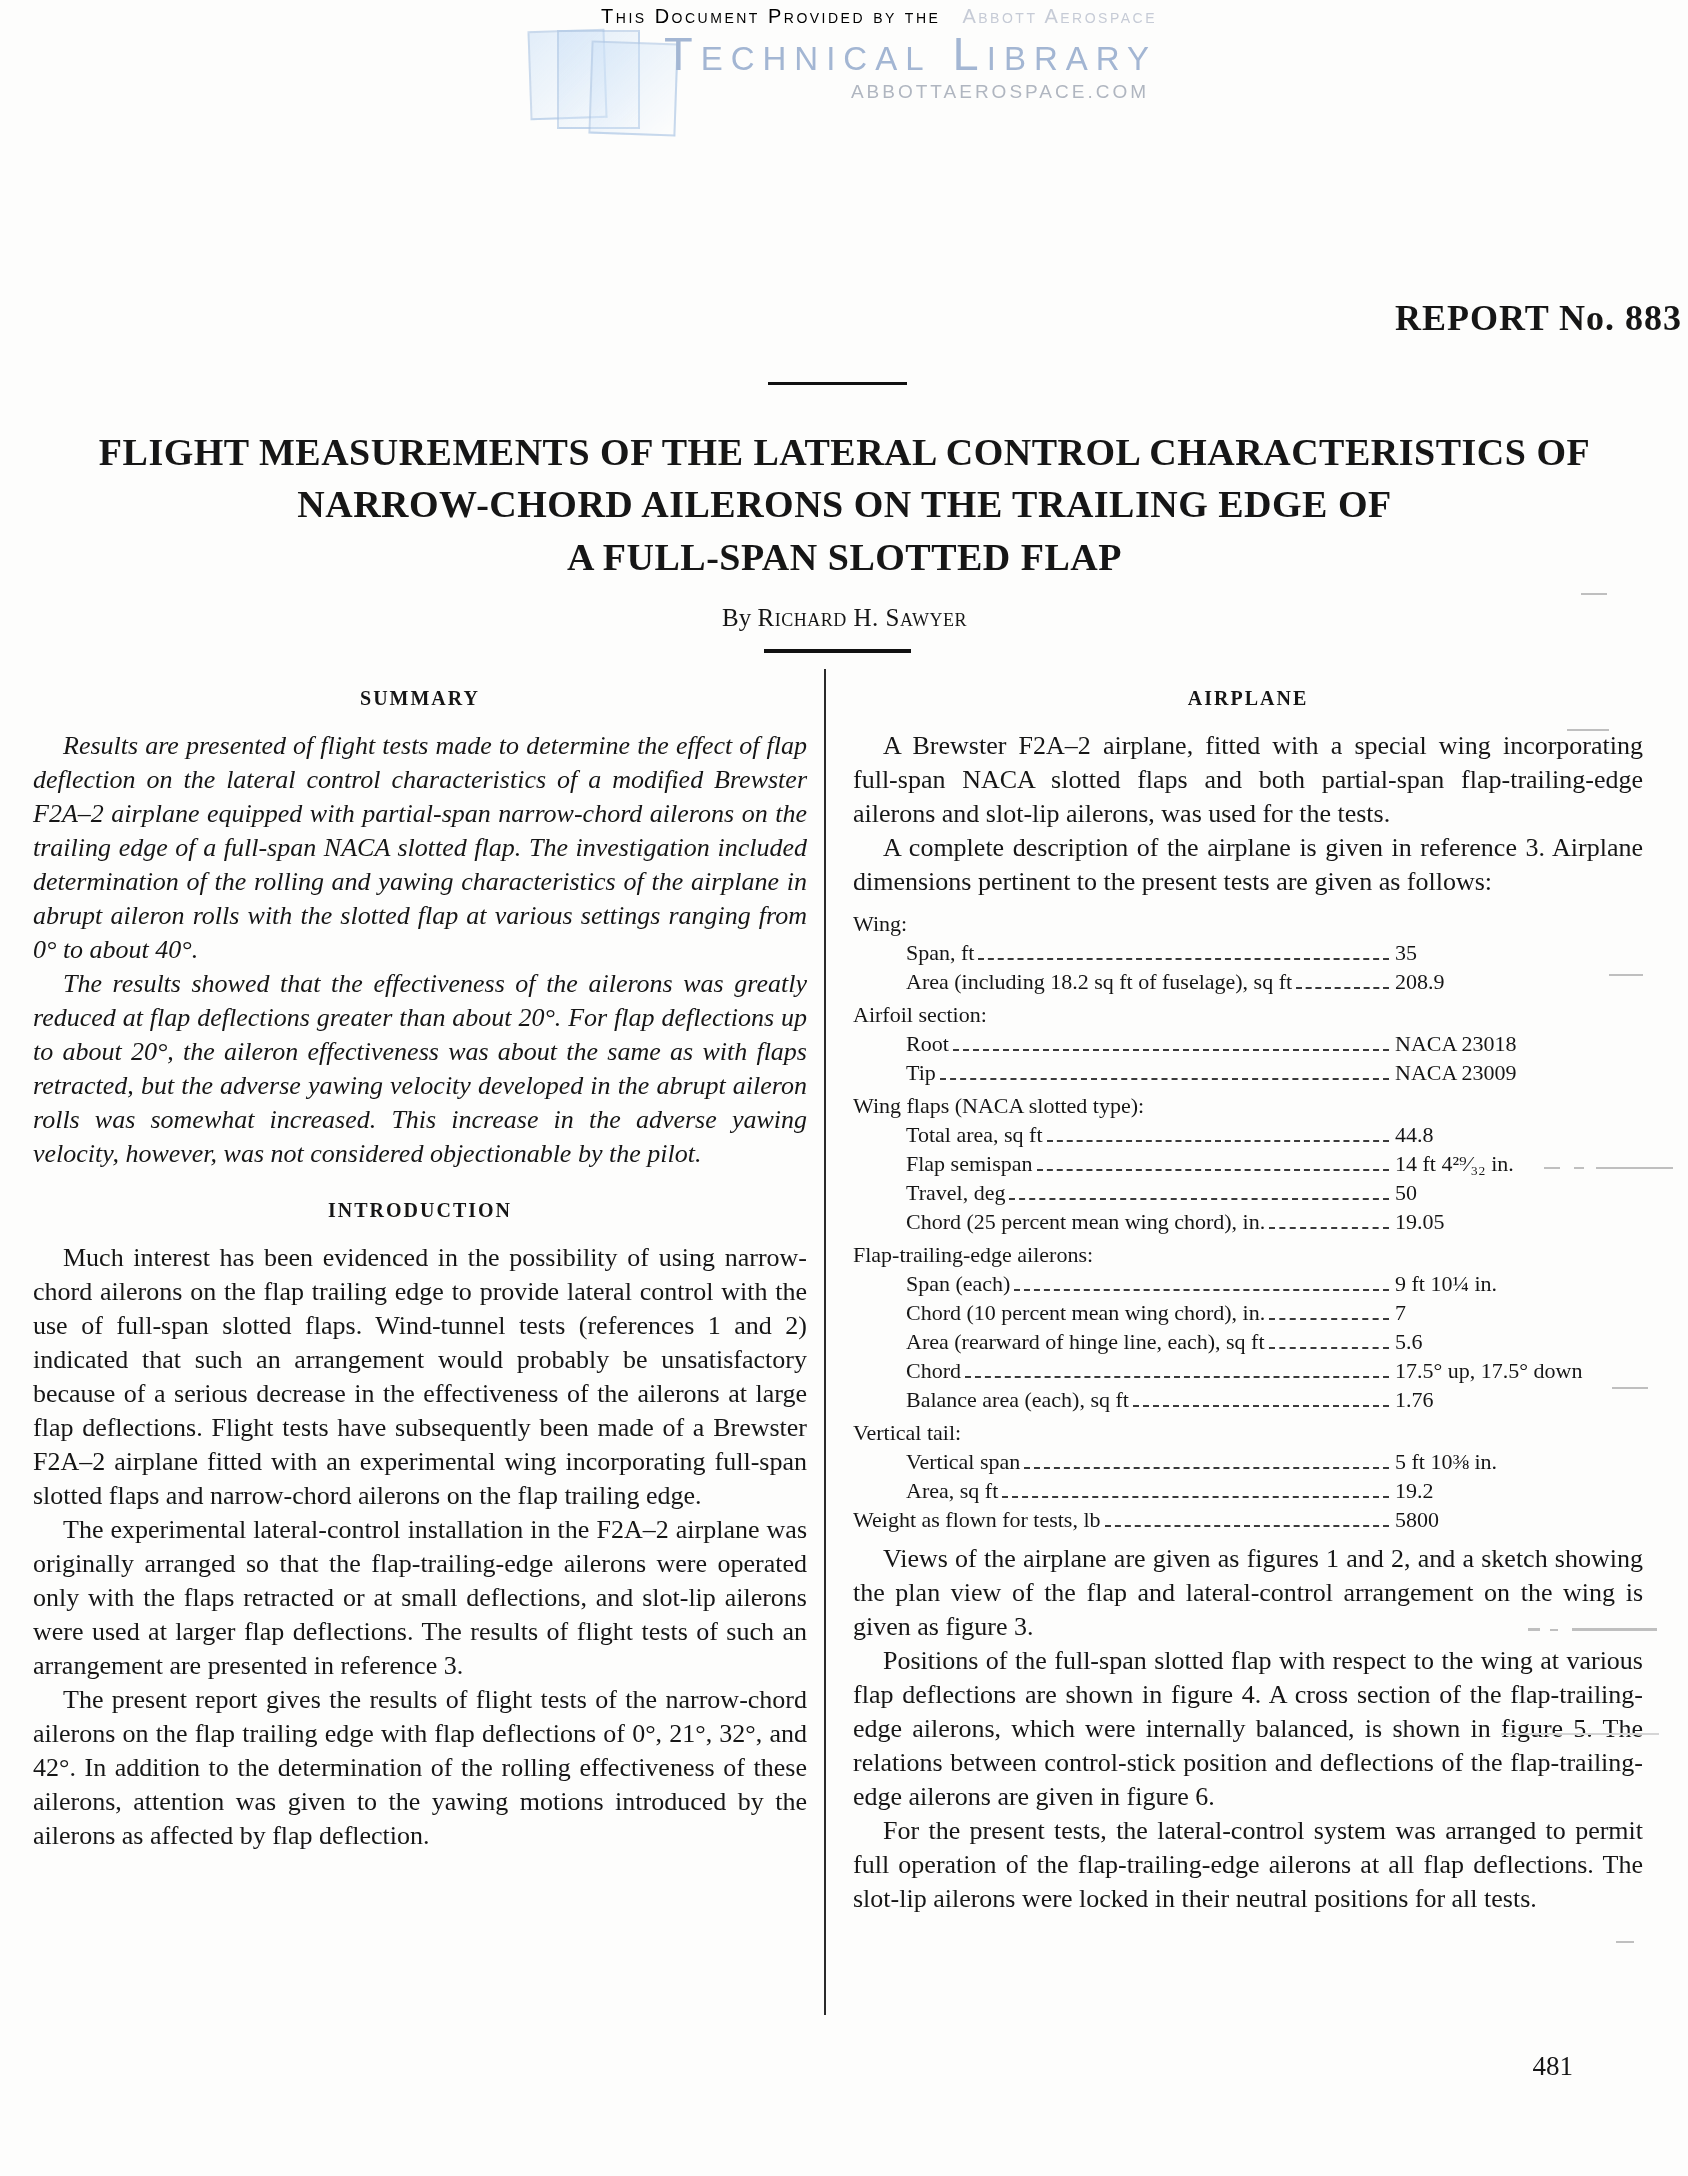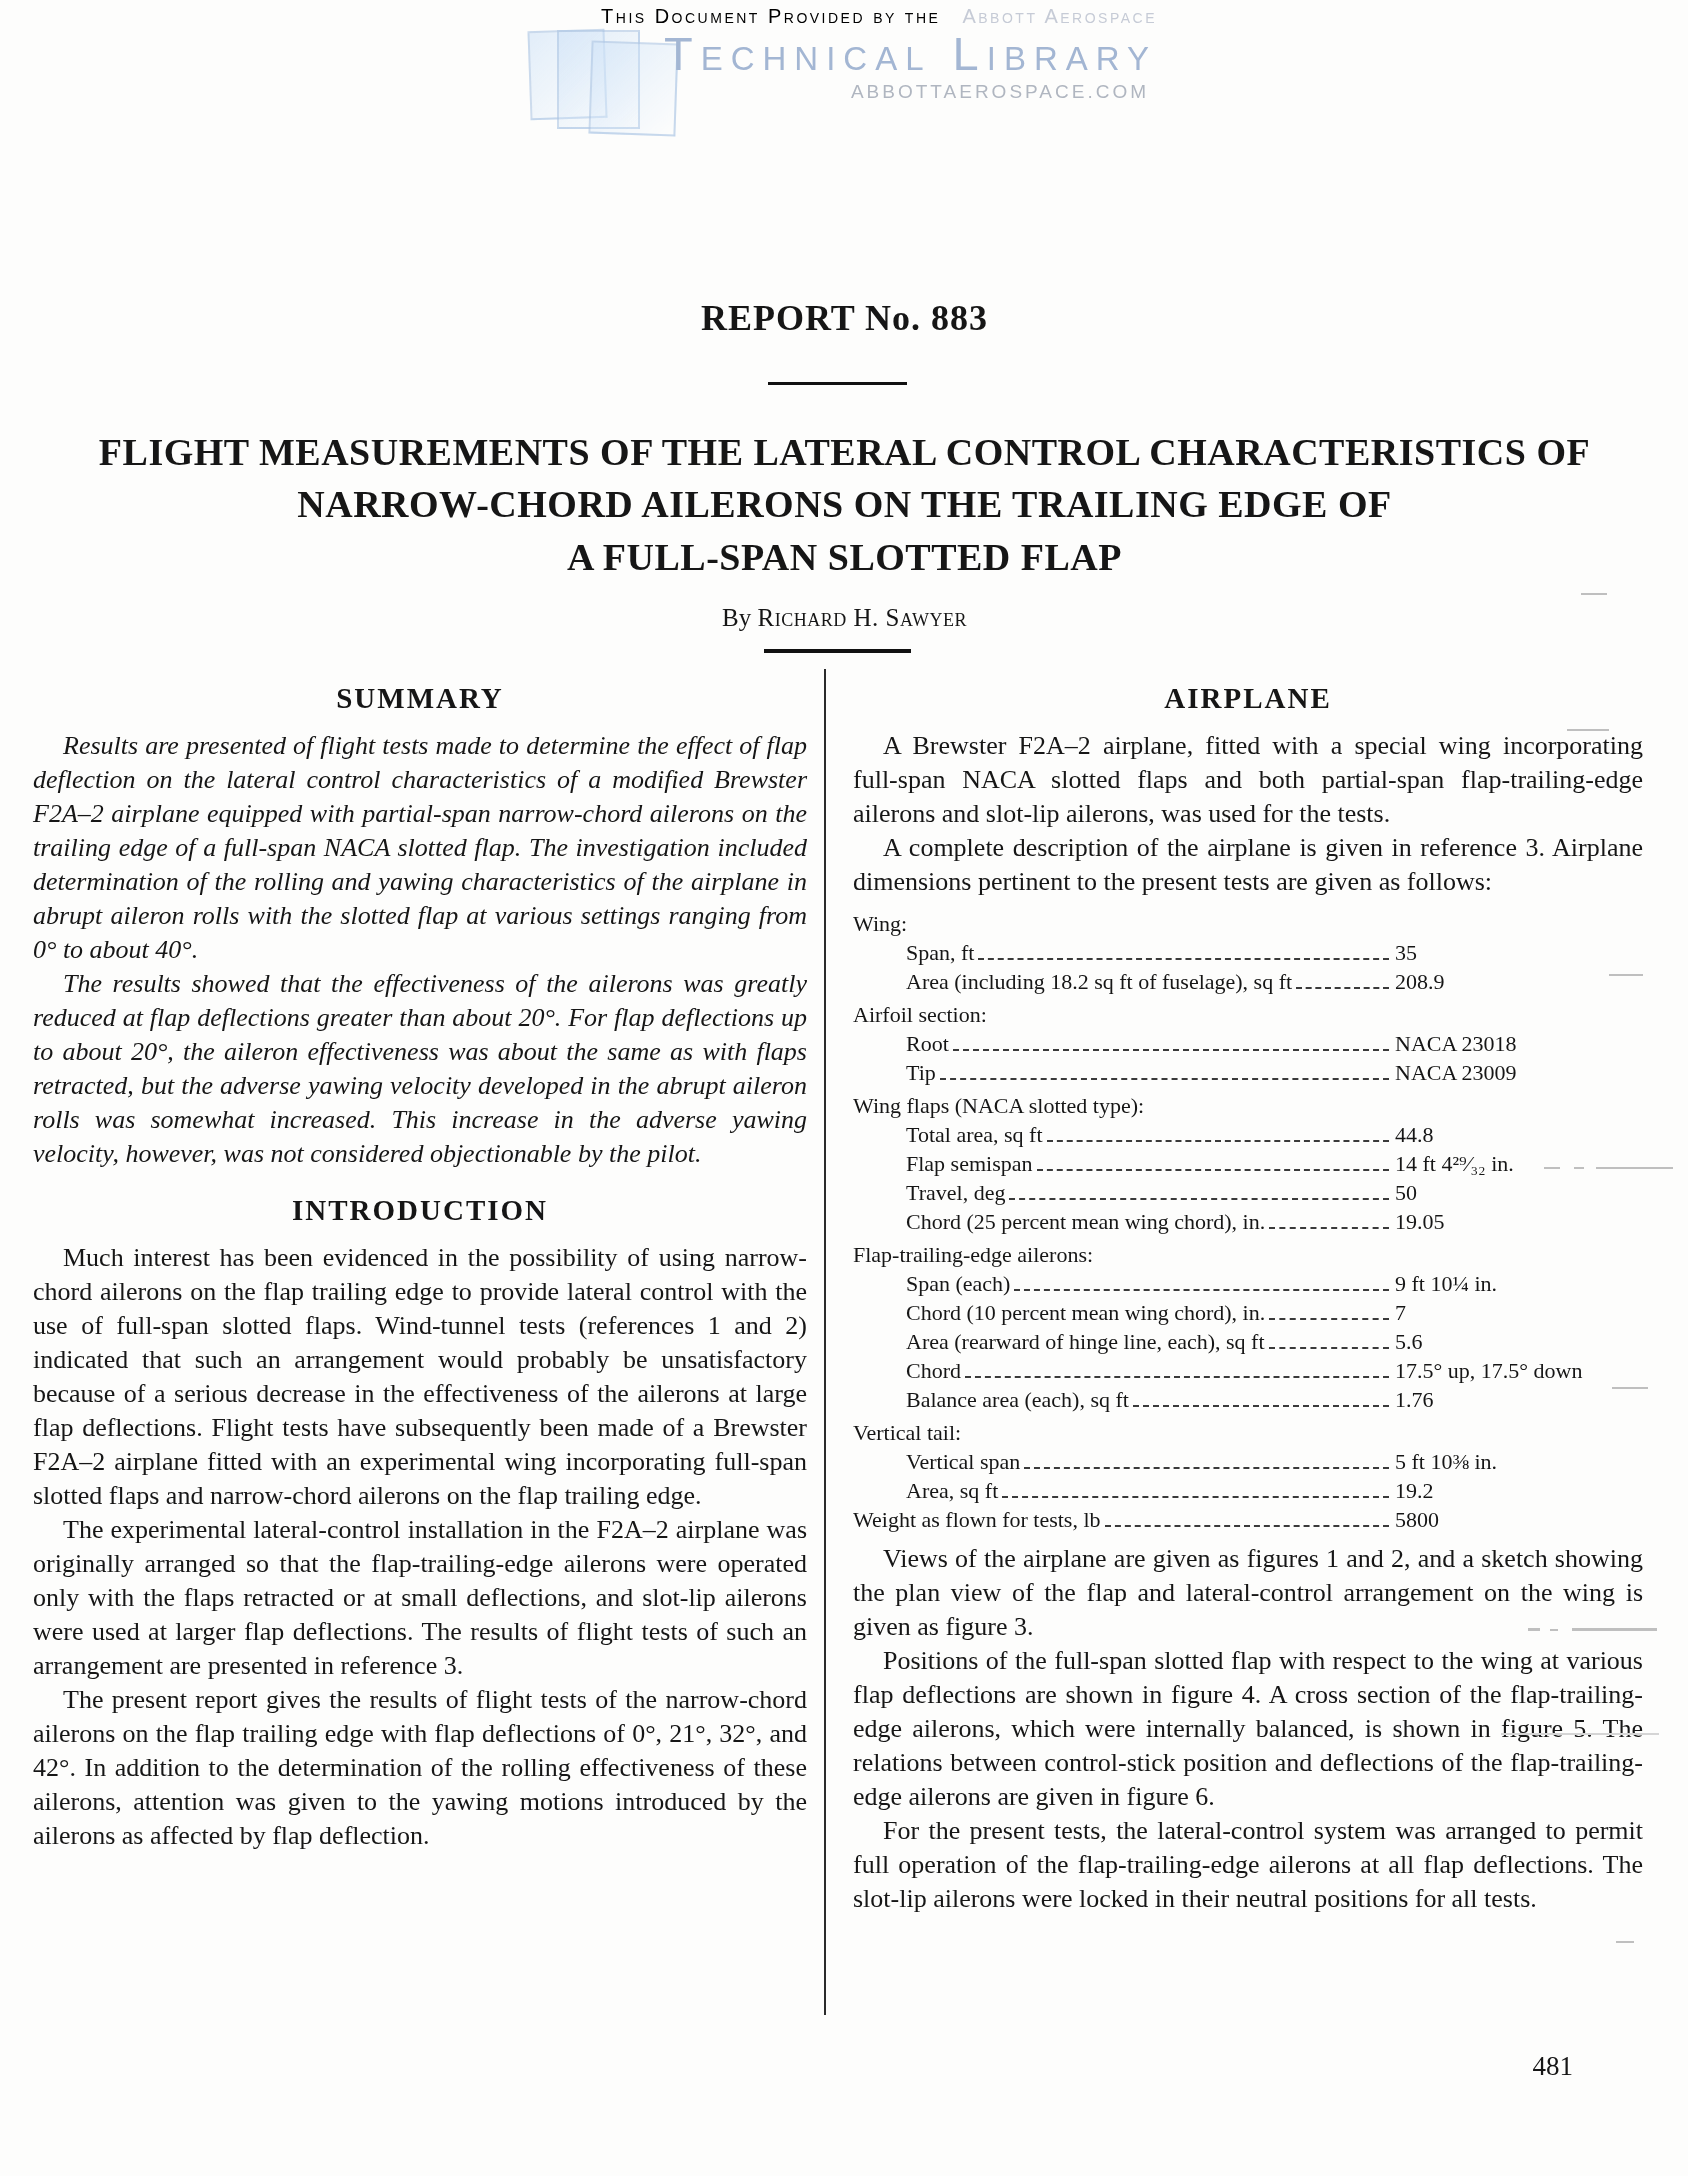--- a/index.html
+++ b/index.html
@@ -23,39 +23,39 @@
   .wm-line3 { font-size:19px; letter-spacing:3px; color:#b0b6c0; margin-top:4px; margin-right:8px; }
   .wm-logo { position:absolute; left:95px; top:24px; width:198px; height:91px; z-index:-1; }
   .wm-page { position:absolute; border:2px solid rgba(168,193,224,0.55);
              background:linear-gradient(135deg, rgba(208,227,247,0.6), rgba(248,252,255,0.1)); }
   .wm-p1 { left:0;  top:8;  width:73px; height:85px; transform:rotate(-2deg); }
   .wm-p2 { left:28px; top:0;  width:79px; height:95px; }
   .wm-p3 { left:61px; top:12px; width:83px; height:89px; transform:rotate(2deg); }
 
   
   .report-no {
-    position:absolute; top:297px; left:7px; width:1675px; text-align:center;
+    position:absolute; top:297px; left:7px; width:1675px; text-align:right;
     font-size:36px; font-weight:bold; letter-spacing:1px;
   }
   .rule-1 { position:absolute; top:382px; left:768px; width:139px; height:3px; background:#111; }
   .title-line { position:absolute; left:7px; width:1675px; text-align:center;
     font-size:38px; font-weight:bold; letter-spacing:0.5px; white-space:nowrap; }
   .tl1 { top:430px;text-align:center; }
   .tl2 { top:482px; }
   .tl3 { top:535px; }
   .byline { position:absolute; top:604px; left:7px; width:1675px; text-align:center; font-size:25px; }
   .smallcaps { font-variant:small-caps; letter-spacing:0.5px; }
   .rule-2 { position:absolute; top:649px; left:764px; width:147px; height:4px; background:#111; }
 
   
   .divider { position:absolute; left:824px; top:669px; width:2px; height:1346px; background:#2b2b2b; }
   .col { position:absolute; top:681px; font-size:26px; line-height:34px; }
   .col-left  { left:33px;  width:774px; }
   .col-right { left:853px; width:790px; }
-  .sec-head { text-align:center; font-size:29px; font-weight:bold; letter-spacing:2px; margin:0 0 14px 0; }
+  .sec-head { text-align:center; font-size:20px; font-weight:bold; letter-spacing:2px; margin:0 0 14px 0; }
   .sec-head.spaced { margin-top:22px; }
   .col p { margin:0; text-indent:30px; text-align:justify; }
   .col-left .summary p { font-style:italic; }
 
   
   .dims { margin-top:10px; margin-bottom:8px; font-size:22px; line-height:29px; }
   .dim-group { margin-top:4px; }
   .dim-row { display:flex; align-items:baseline; }
   .dim-indent { padding-left:53px; }
   .dim-label { flex:0 0 auto; white-space:nowrap; }

